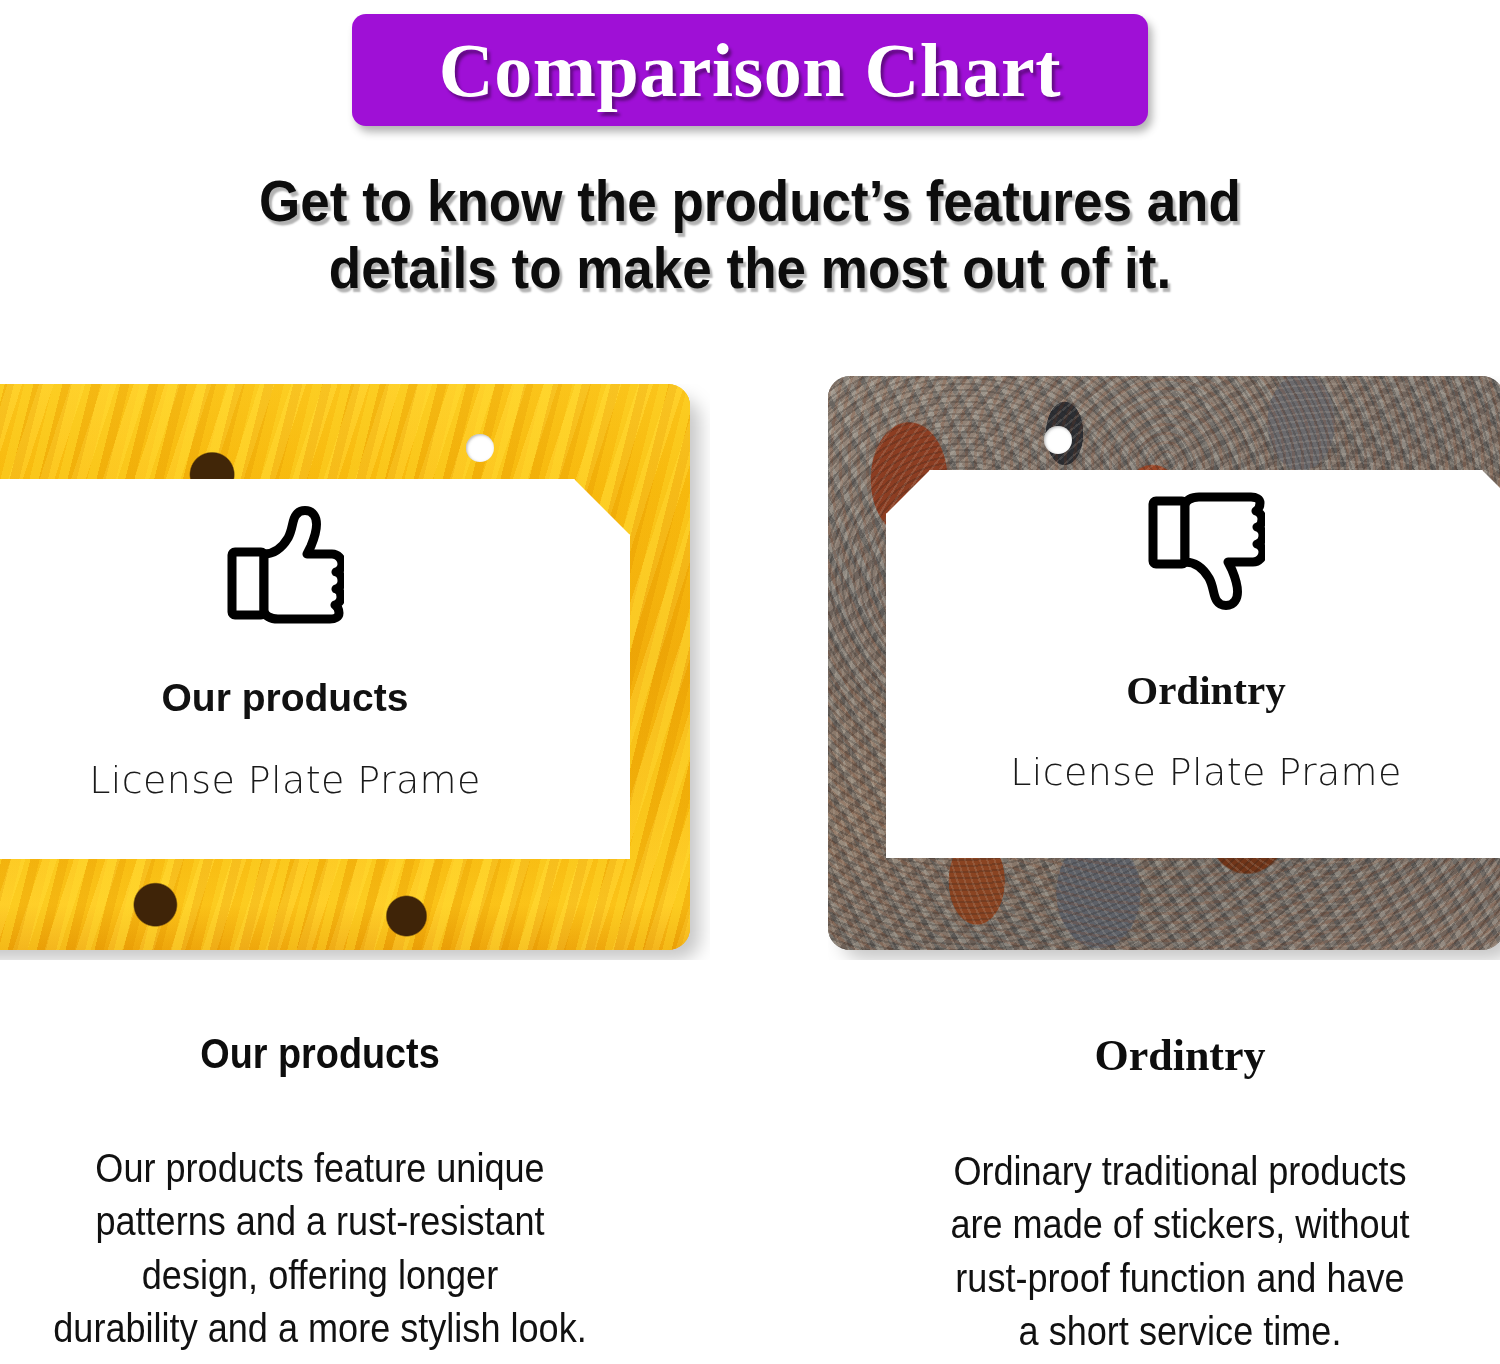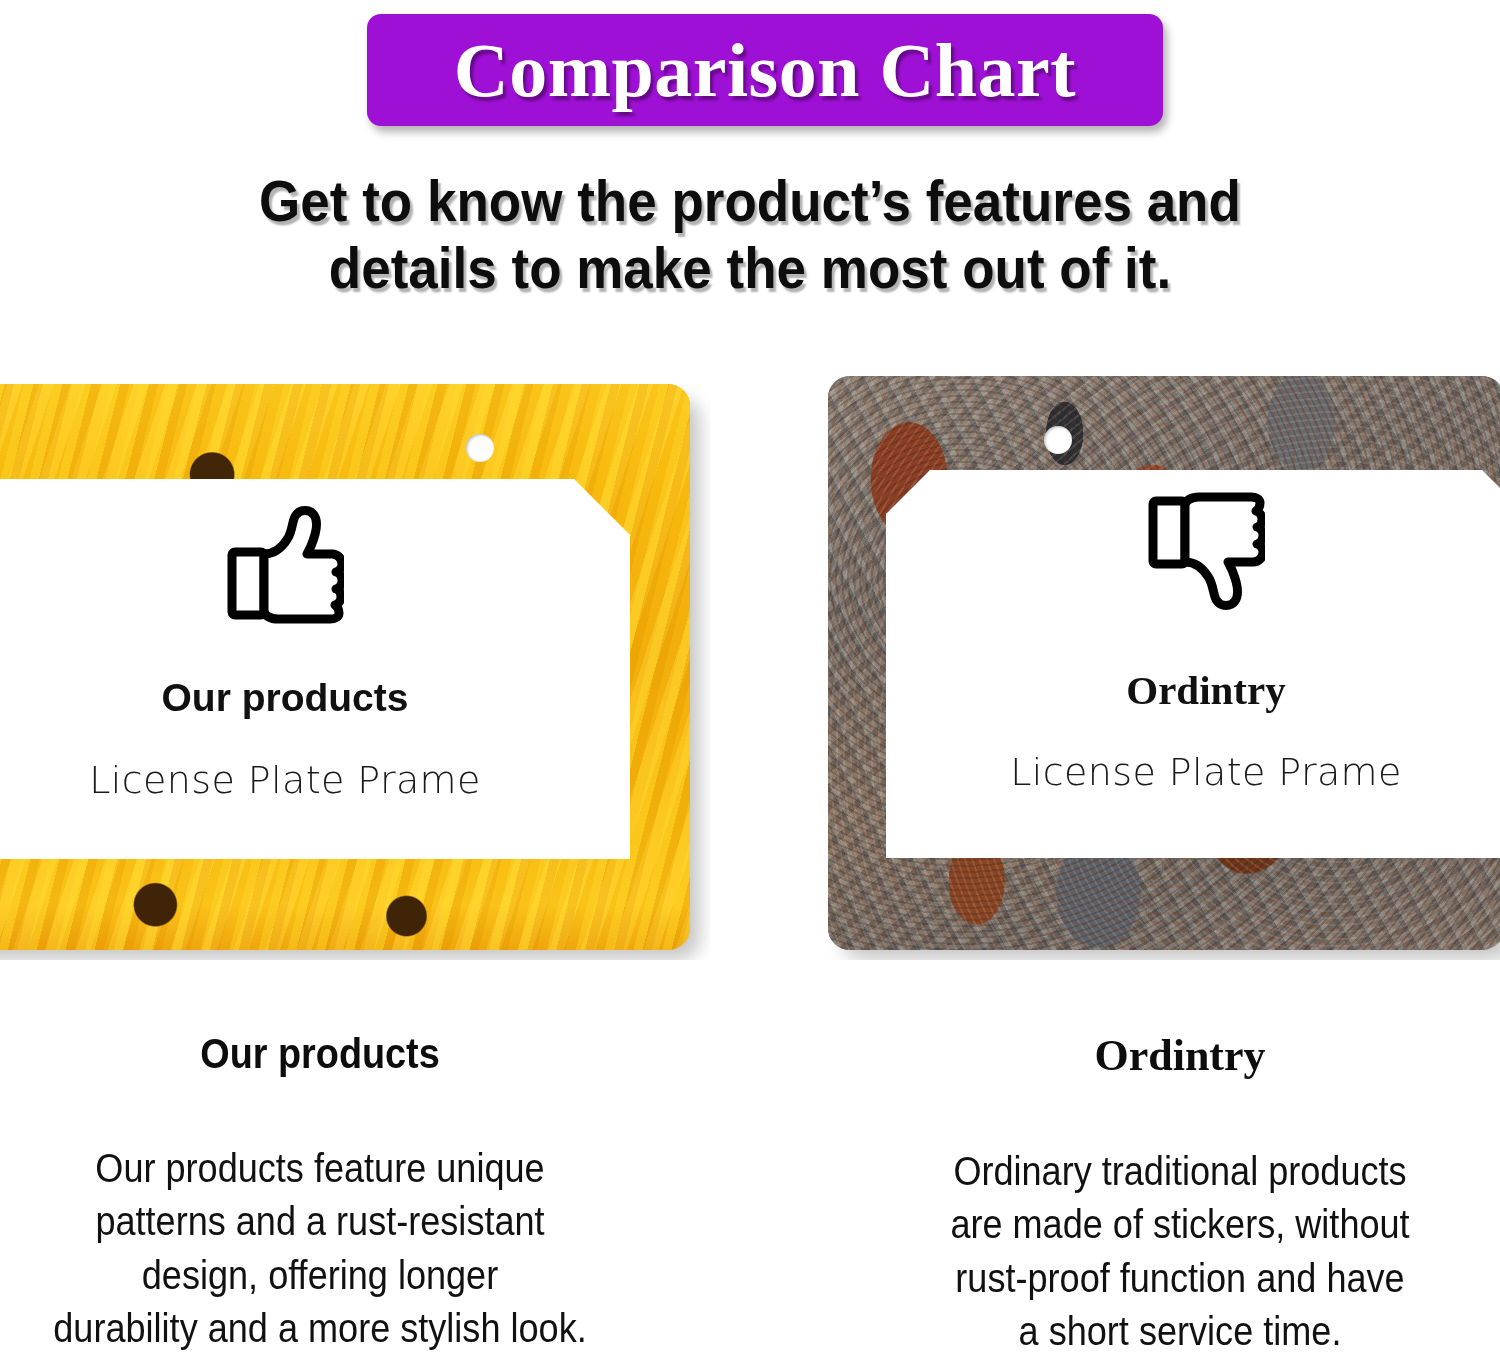--- a/index.html
+++ b/index.html
@@ -15,21 +15,21 @@
   #page {
     position: relative;
     width: 1500px;
     height: 1364px;
     background: #ffffff;
   }
 
   
   .title-banner {
     position: absolute;
-    left: 367px;
+    left: 352px;
     top: 14px;
     width: 796px;
     height: 112px;
     background: #9f10d6;
     border-radius: 14px;
     box-shadow: 4px 6px 9px rgba(0,0,0,0.30);
     display: flex;
     align-items: center;
     justify-content: center;
   }

